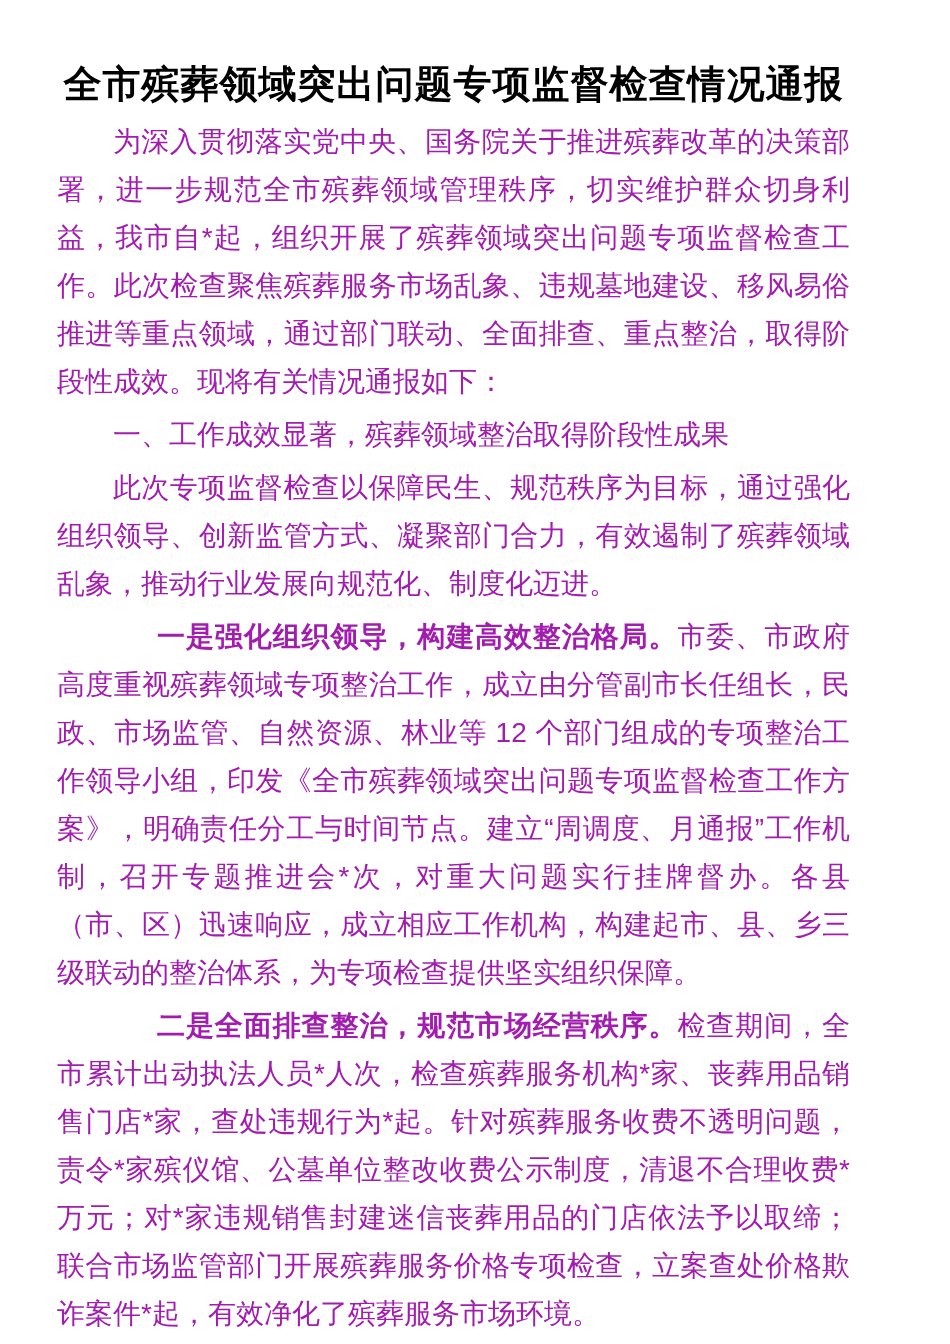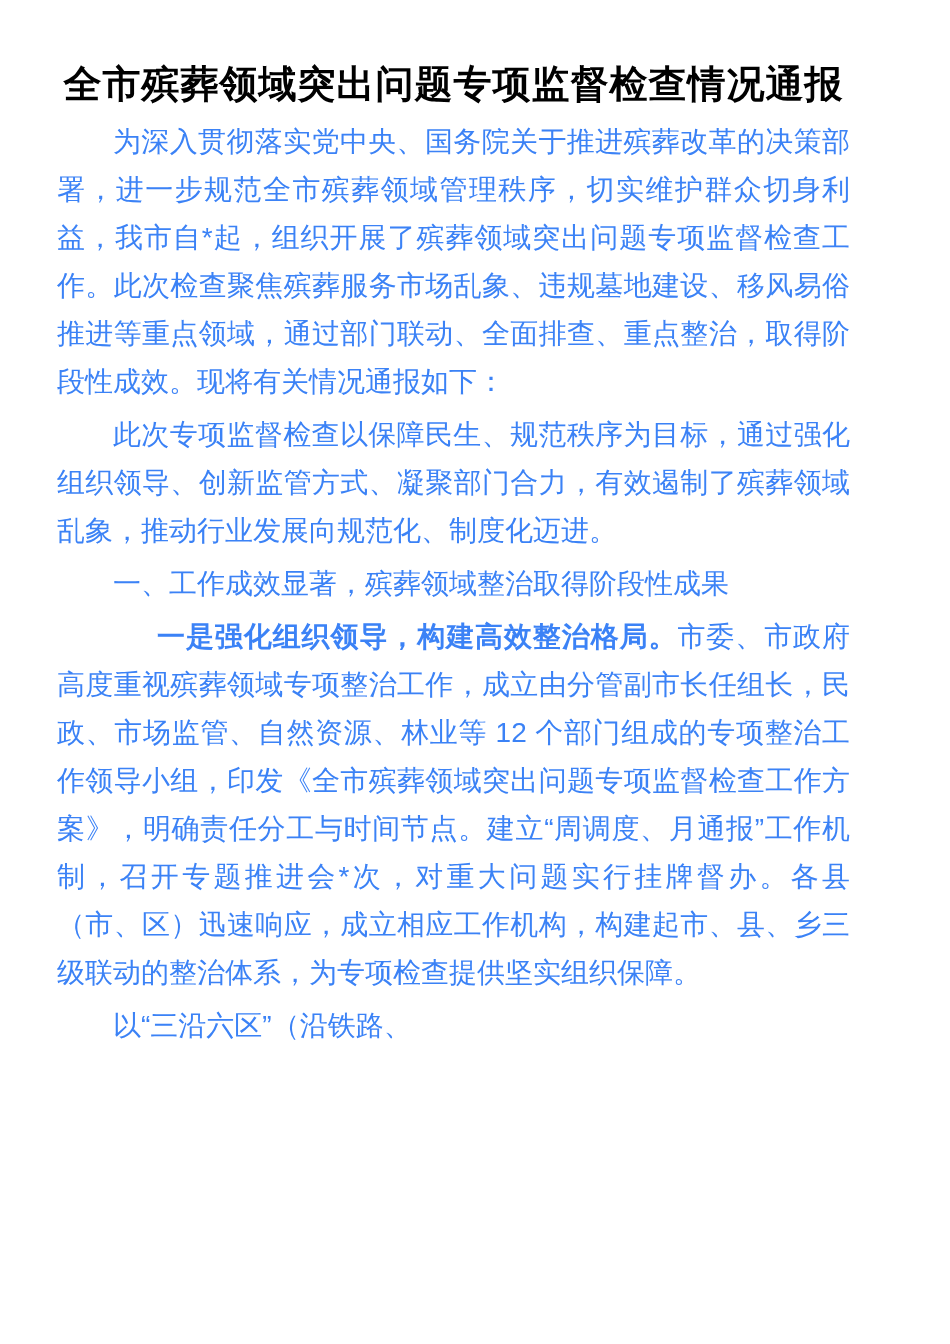--- a/index.html
+++ b/index.html
@@ -31,36 +31,37 @@
     width: 100%;
   }
   .para {
     margin: 0 0 5px 0;
     font-size: 28px;
     line-height: 48px;
     font-weight: 400;
     text-align: justify;
     text-justify: inter-ideograph;
     text-indent: 2em;
-    color: #3b82f6;
+    color: #a21caf;
     word-break: break-all;
   }
   .para.heading {
     font-weight: 400;
   }
   .para .lead {
     font-weight: 700;
     margin-left: 44px;
   }
 </style>
 </head>
 <body>
 
 <div class="page">
   <h1 class="doc-title">全市殡葬领域突出问题专项监督检查情况通报</h1>
   <div class="doc-body">
       <p class="para body">为深入贯彻落实党中央、国务院关于推进殡葬改革的决策部署，进一步规范全市殡葬领域管理秩序，切实维护群众切身利益，我市自*起，组织开展了殡葬领域突出问题专项监督检查工作。此次检查聚焦殡葬服务市场乱象、违规墓地建设、移风易俗推进等重点领域，通过部门联动、全面排查、重点整治，取得阶段性成效。现将有关情况通报如下：</p>
+      <p class="para heading">一、工作成效显著，殡葬领域整治取得阶段性成果</p>
       <p class="para body">此次专项监督检查以保障民生、规范秩序为目标，通过强化组织领导、创新监管方式、凝聚部门合力，有效遏制了殡葬领域乱象，推动行业发展向规范化、制度化迈进。</p>
-      <p class="para heading">一、工作成效显著，殡葬领域整治取得阶段性成果</p>
       <p class="para body"><span class="lead">一是强化组织领导，构建高效整治格局。</span>市委、市政府高度重视殡葬领域专项整治工作，成立由分管副市长任组长，民政、市场监管、自然资源、林业等 12 个部门组成的专项整治工作领导小组，印发《全市殡葬领域突出问题专项监督检查工作方案》，明确责任分工与时间节点。建立“周调度、月通报”工作机制，召开专题推进会*次，对重大问题实行挂牌督办。各县（市、区）迅速响应，成立相应工作机构，构建起市、县、乡三级联动的整治体系，为专项检查提供坚实组织保障。</p>
+      <p class="para body"><span class="lead">二是全面排查整治，规范市场经营秩序。</span>检查期间，全市累计出动执法人员*人次，检查殡葬服务机构*家、丧葬用品销售门店*家，查处违规行为*起。针对殡葬服务收费不透明问题，责令*家殡仪馆、公墓单位整改收费公示制度，清退不合理收费*万元；对*家违规销售封建迷信丧葬用品的门店依法予以取缔；联合市场监管部门开展殡葬服务价格专项检查，立案查处价格欺诈案件*起，有效净化了殡葬服务市场环境。</p>
       <p class="para body">以“三沿六区”（沿铁路、</p>
     </div>
 </div>
 
 </body></html>

